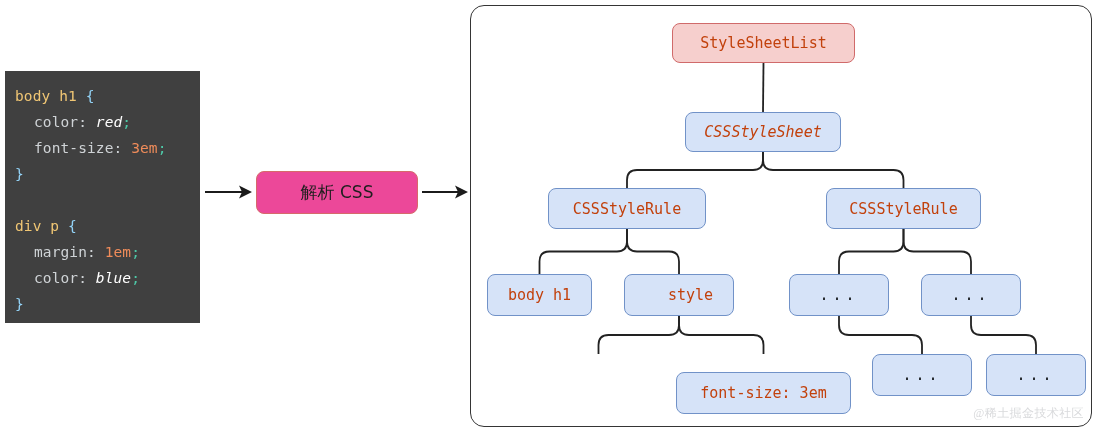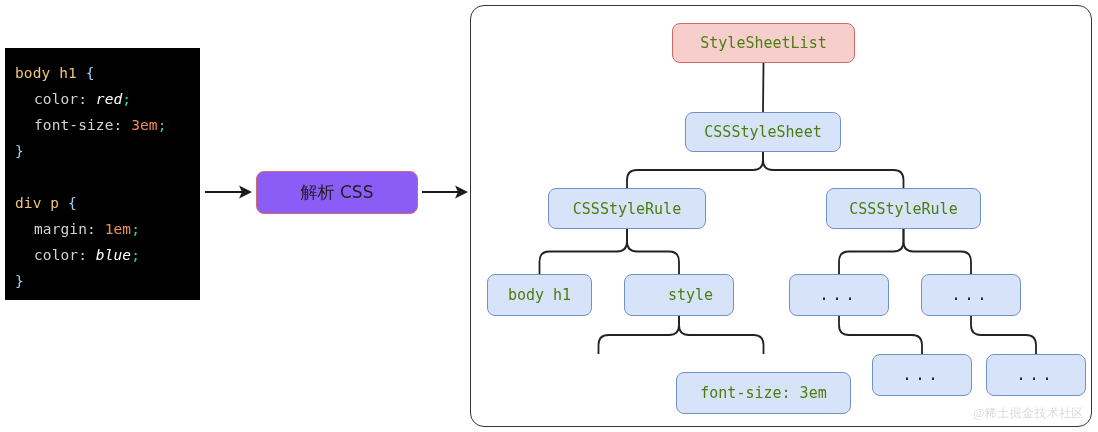--- a/index.html
+++ b/index.html
@@ -18,24 +18,24 @@
     position: absolute;
     left: 0; top: 0;
     width: 1098px;
     height: 432px;
   }
 
   
   #code-block {
     position: absolute;
     left: 5px;
-    top: 48px;
+    top: 71px;
     width: 195px;
     height: 252px;
-    background: #000000;
+    background: #404040;
     box-sizing: border-box;
     padding: 12px 0 0 10px;
     font-family: "DejaVu Sans Mono", "Liberation Mono", monospace;
     font-size: 14.5px;
     line-height: 26px;
     white-space: pre;
     letter-spacing: 0.1px;
   }
   .c-sel   { color: #f0c674; }
   .c-brace { color: #93d3f7; }
@@ -50,21 +50,21 @@
   
   .arrow-svg { position: absolute; overflow: visible; }
 
   
   #parse-box {
     position: absolute;
     left: 256px;
     top: 171px;
     width: 162px;
     height: 43px;
-    background: #8b5cf6;
+    background: #ec4899;
     border: 1.4px solid #d66a6a;
     border-radius: 8px;
     display: flex;
     align-items: center;
     justify-content: center;
     box-sizing: border-box;
     font-family: "DejaVu Sans", sans-serif;
     font-size: 17px;
     color: #1f1f1f;
   }
@@ -85,21 +85,21 @@
   
   .node {
     position: absolute;
     box-sizing: border-box;
     display: flex;
     align-items: center;
     justify-content: center;
     border-radius: 8px;
     font-family: "DejaVu Sans Mono", "Liberation Mono", monospace;
     font-size: 15px;
-    color: #4d7c0f;
+    color: #c2410c;
     letter-spacing: 0px;
     white-space: nowrap;
   }
   .node.blue {
     background: #d6e3f8;
     border: 1.4px solid #7192c8;
   }
   .node.pink {
     background: #f6cfcd;
     border: 1.4px solid #d06a6a;
@@ -157,21 +157,21 @@
       <path d="M 679 316 L 679 325 Q 679 335 669 335 L 608.5 335 Q 598.5 335 598.5 345 L 598.5 354" fill="none" stroke="#222222" stroke-width="1.8"></path>
       <path d="M 679 316 L 679 325 Q 679 335 689 335 L 753.5 335 Q 763.5 335 763.5 345 L 763.5 354" fill="none" stroke="#222222" stroke-width="1.8"></path>
       <path d="M 839 316 L 839 325 Q 839 335 849 335 L 912 335 Q 922 335 922 345 L 922 354" fill="none" stroke="#222222" stroke-width="1.8"></path>
       <path d="M 971 316 L 971 325 Q 971 335 981 335 L 1026 335 Q 1036 335 1036 345 L 1036 354" fill="none" stroke="#222222" stroke-width="1.8"></path>
     </svg>
 
   <div id="nodes-layer" style="position:absolute;left:0;top:0;width:1098px;height:432px;">
       <div class="node pink" style="left: 672px; top: 23px; width: 183px; height: 40px;">
         <span>StyleSheetList</span>
       </div>
-      <div class="node blue" style="left: 685px; top: 112px; width: 156px; height: 40px;">
+      <div class="node blue" style="left: 685px; top: 112px; width: 156px; height: 40px; font-style: italic;">
         <span>CSSStyleSheet</span>
       </div>
       <div class="node blue" style="left: 548px; top: 188px; width: 158px; height: 41px;">
         <span>CSSStyleRule</span>
       </div>
       <div class="node blue" style="left: 826px; top: 188px; width: 155px; height: 41px;">
         <span>CSSStyleRule</span>
       </div>
       <div class="node blue" style="left: 487px; top: 274px; width: 105px; height: 42px;">
         <span>body h1</span>

